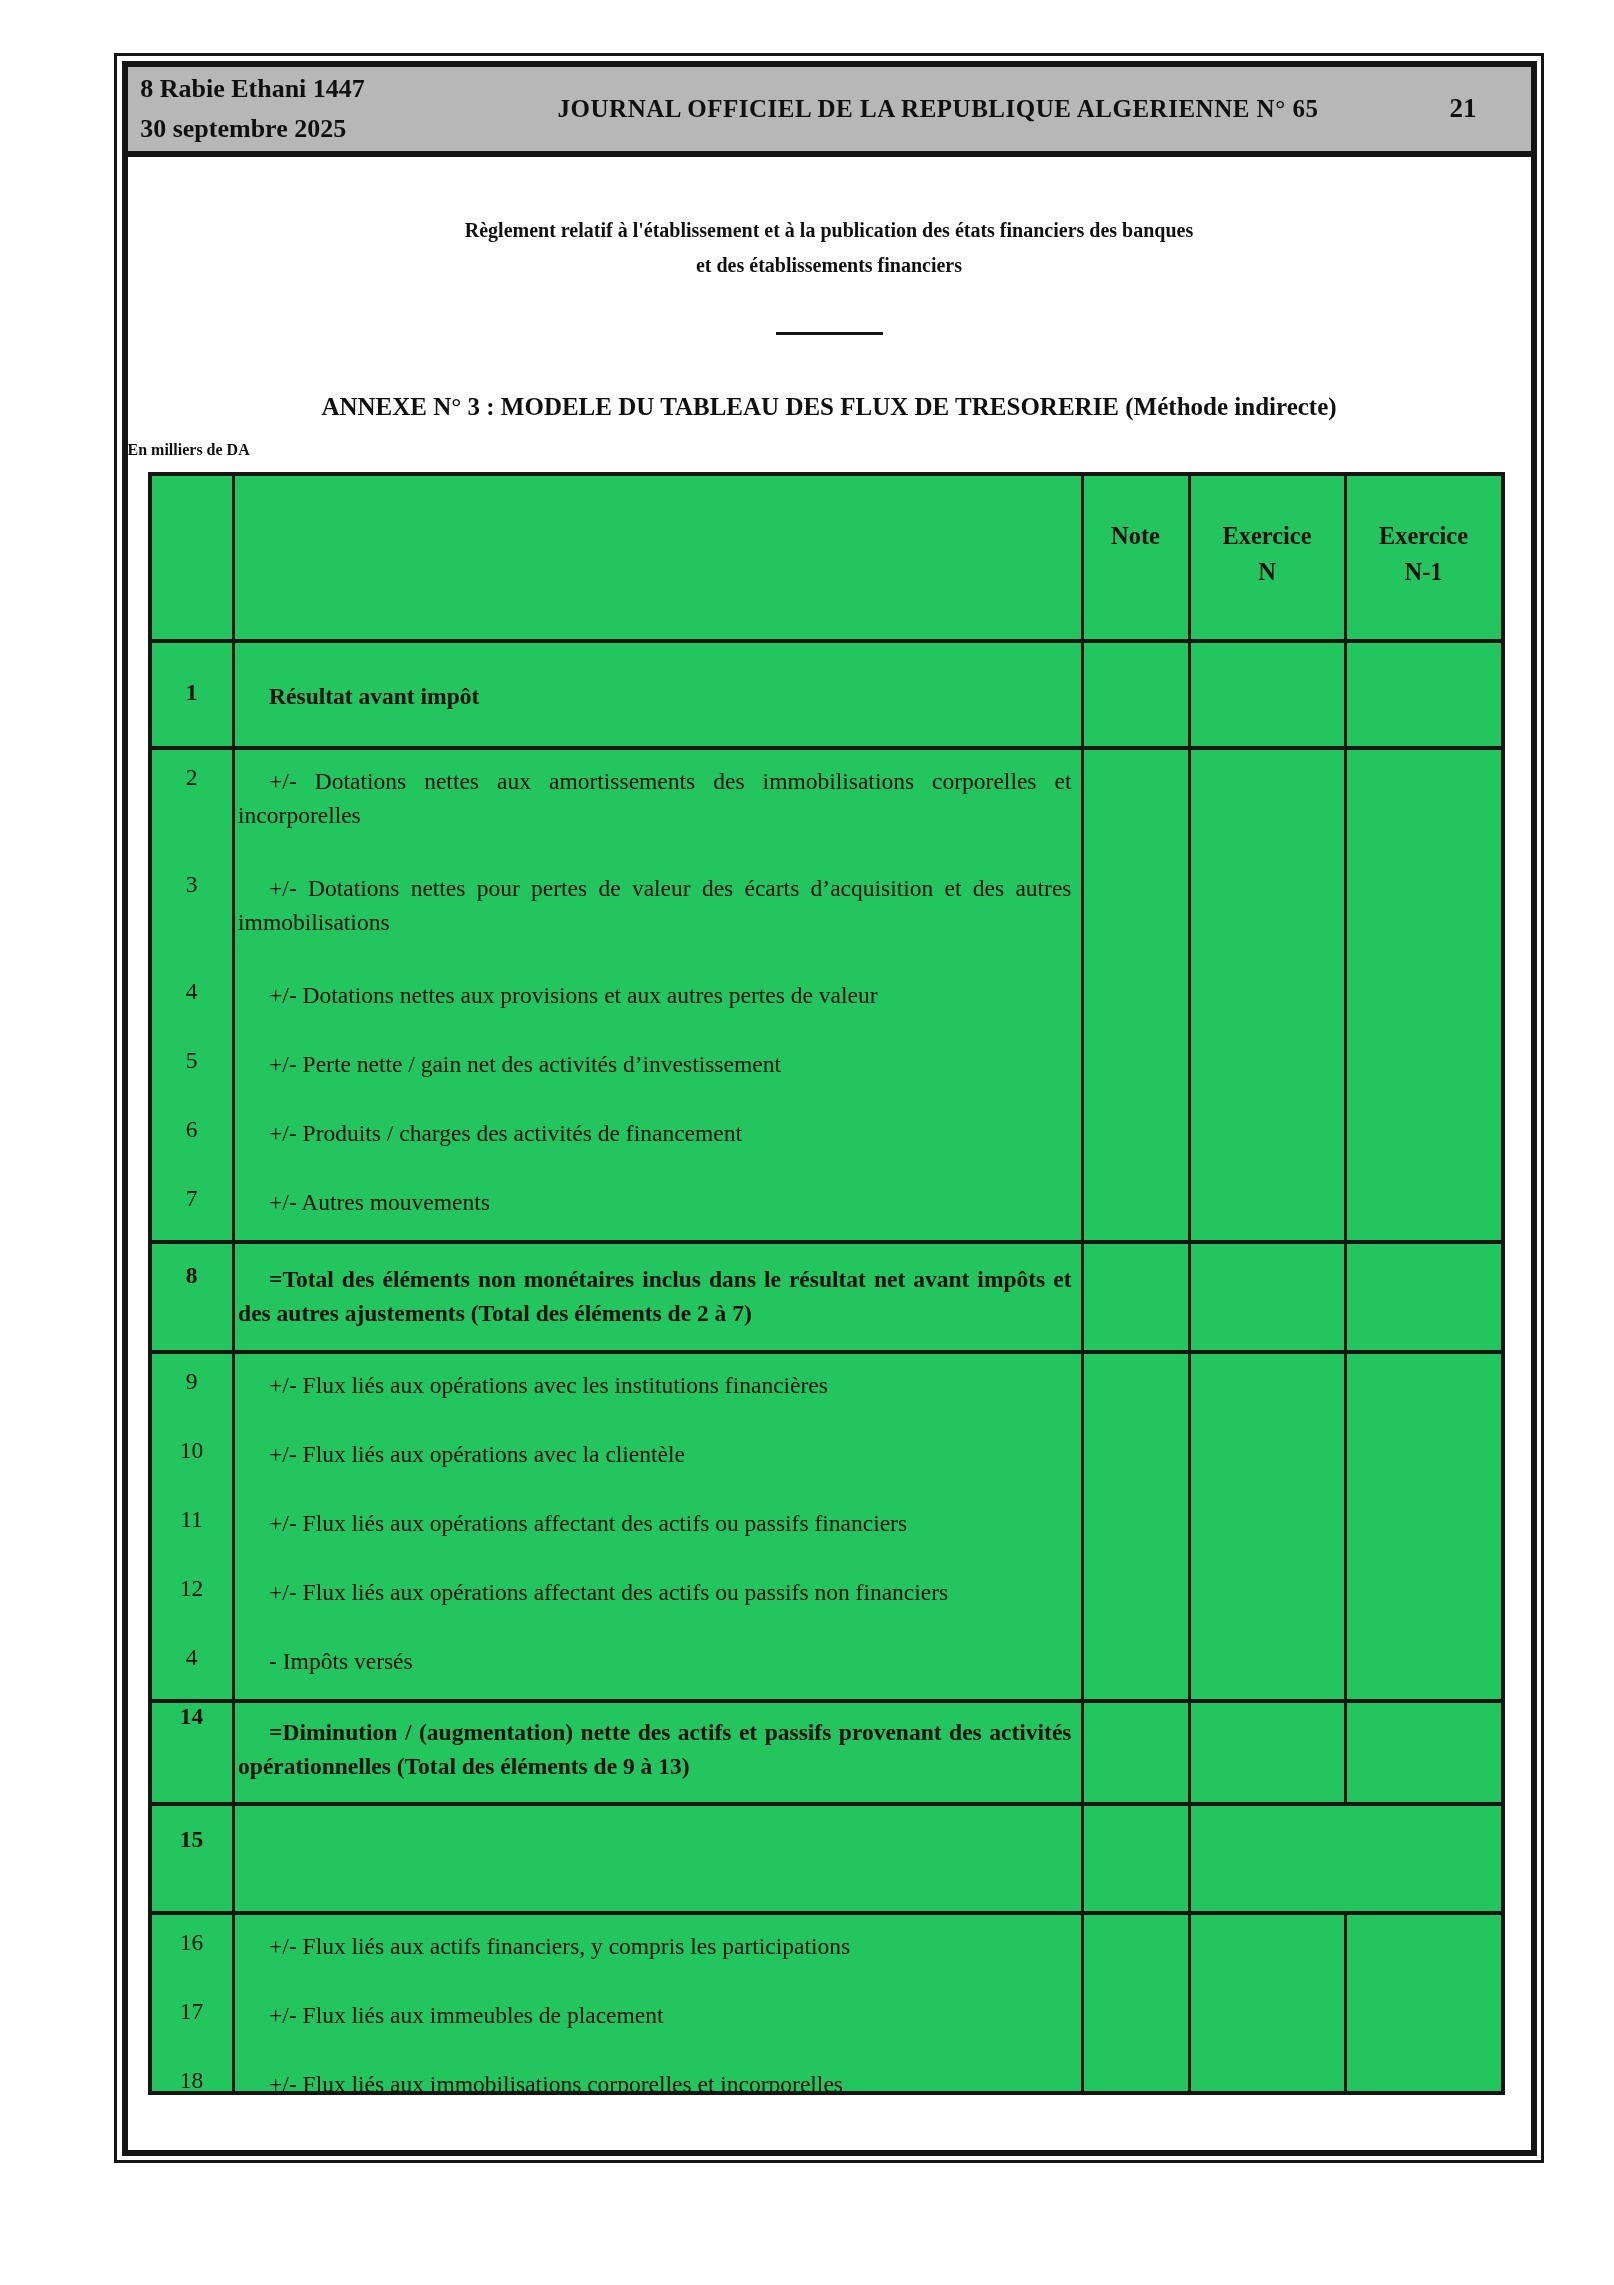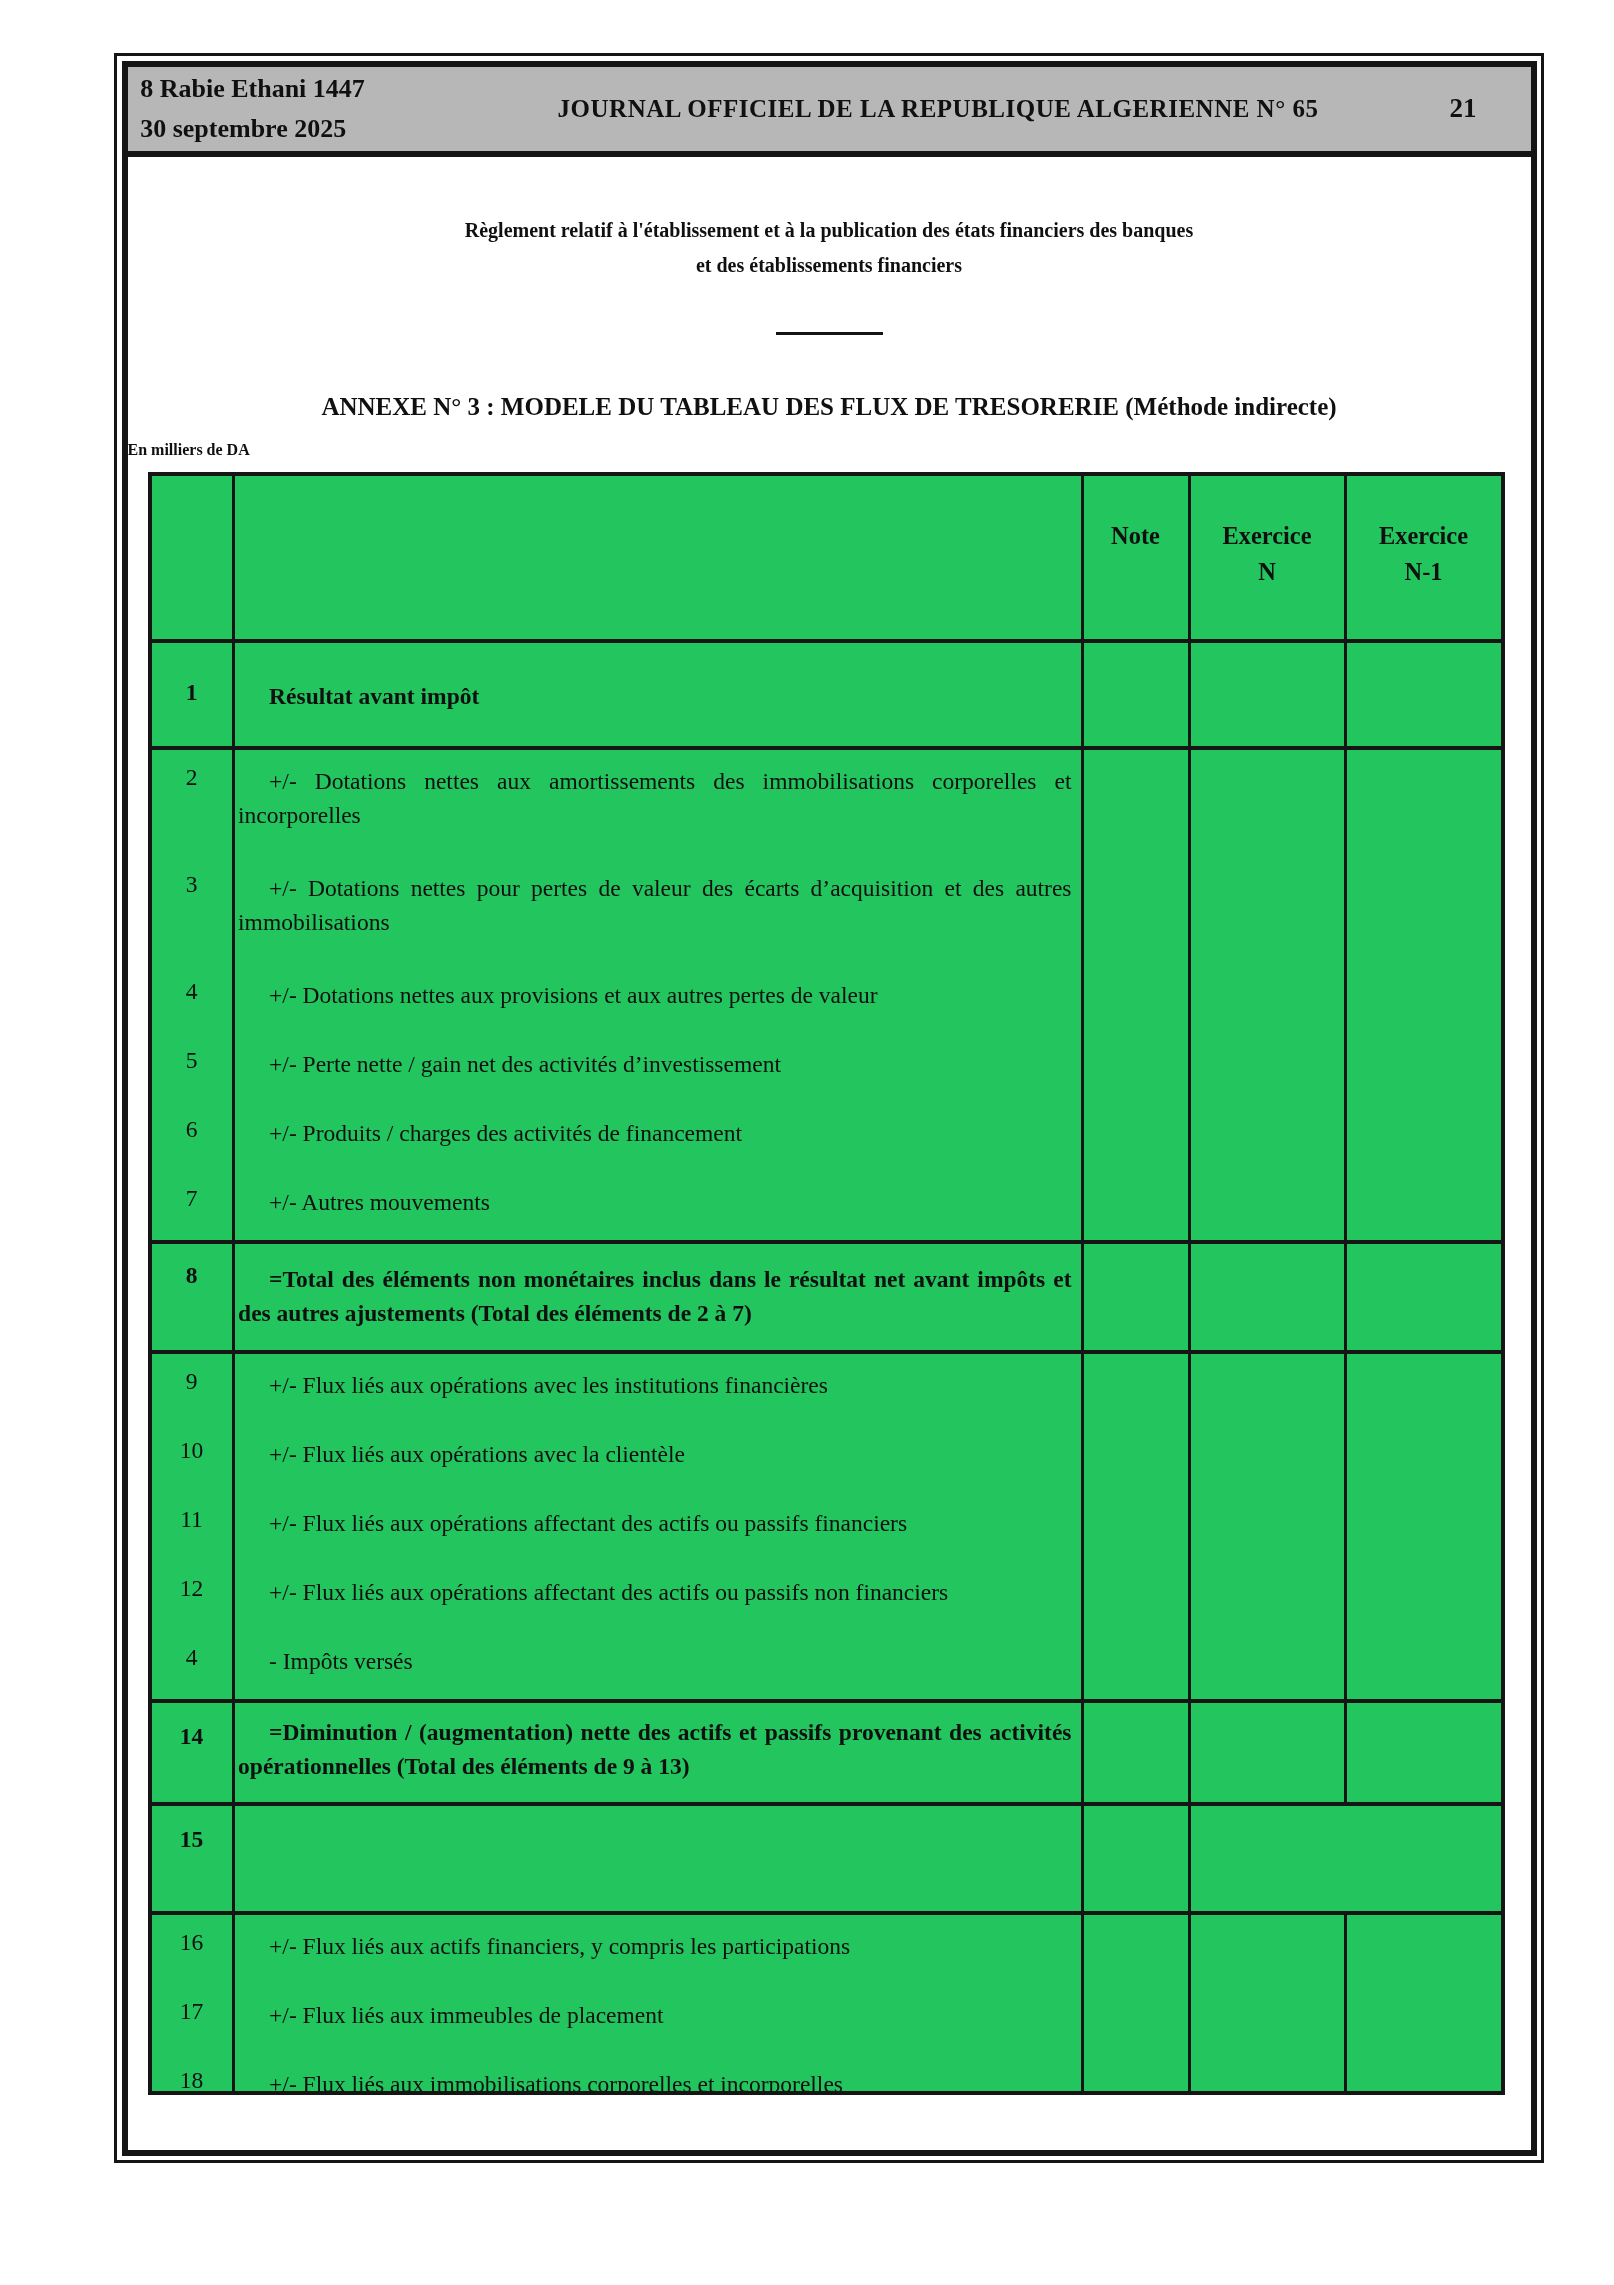--- a/index.html
+++ b/index.html
@@ -212,21 +212,21 @@
           <div class="lbl-item h1l">+/- Flux liés aux opérations affectant des actifs ou passifs non financiers</div>
           <div class="lbl-item h1l">- Impôts versés</div>
         </div>
         <div class="cell"></div>
         <div class="cell"></div>
         <div class="cell"></div>
       </div>
 
       <div class="tgroup g-r14">
         <div class="cell">
-          <div class="num-item h2l bold" style="padding-top:20px;">14</div>
+          <div class="num-item h2l bold" style="padding-top:0;">14</div>
         </div>
         <div class="cell">
           <div class="lbl-item h2l just bold">=Diminution / (augmentation) nette des actifs et passifs provenant des activités opérationnelles (Total des éléments de 9 à 13)</div>
         </div>
         <div class="cell"></div>
         <div class="cell"></div>
         <div class="cell"></div>
       </div>
 
       <div class="tgroup g-r15">

